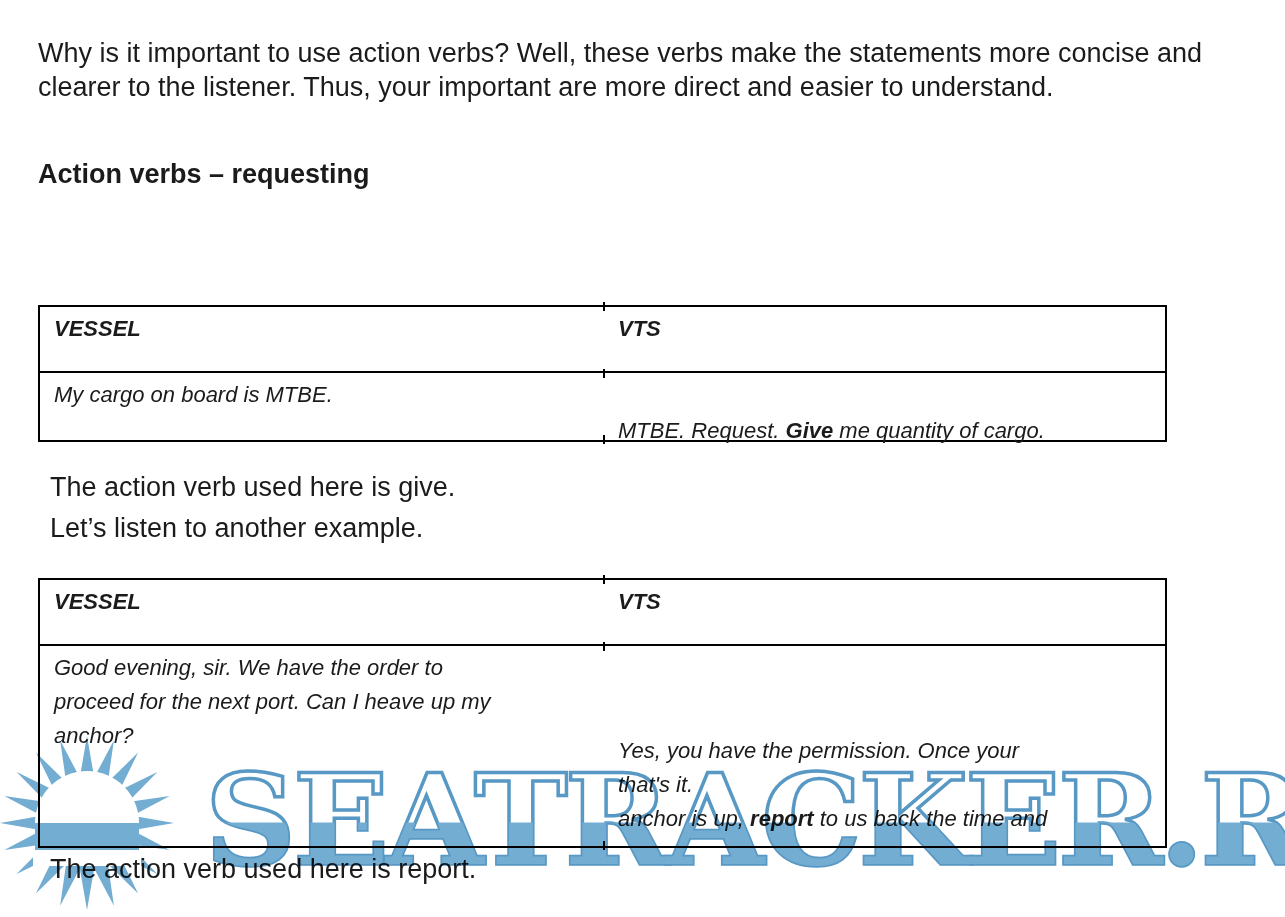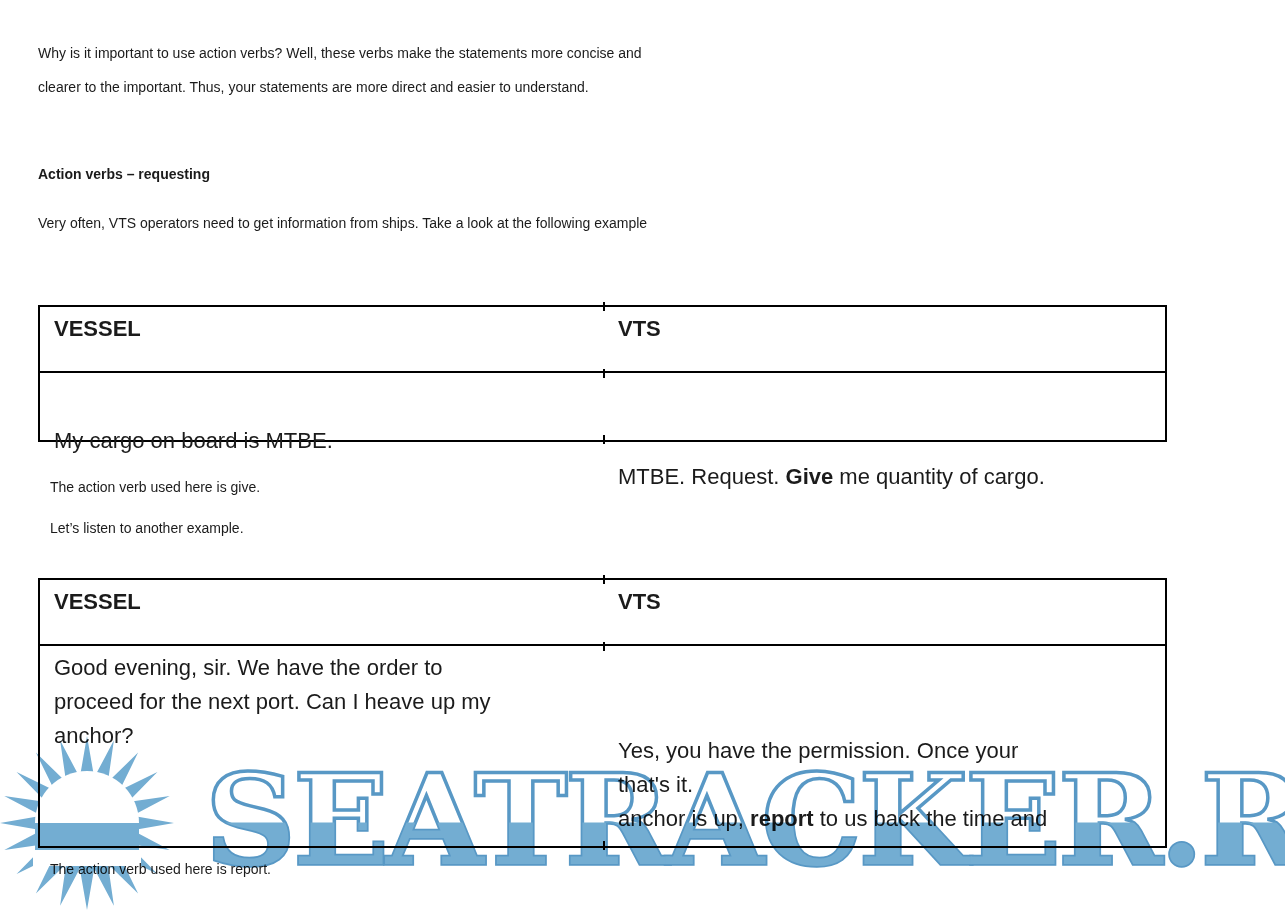--- a/index.html
+++ b/index.html
@@ -12,21 +12,21 @@
     overflow: hidden;
   }
   .page {
     position: absolute; inset: 0;
     width: 1285px; height: 917px;
     overflow: hidden;
     background: #fff;
   }
   .txt {
     position: absolute;
-    font-size: 14px;
+    font-size: 27px;
     line-height: 34px;
     white-space: nowrap;
   }
   .bold { font-weight: bold; }
 
   .p1      { top: 36px;  left: 38px; }
   .heading { top: 138px; left: 38px; font-weight: bold; margin-top: 19px; }
   .p2      { top: 206px; left: 38px; }
   .note1   { top: 470px; left: 50px; }
   .listen  { top: 511px; left: 50px; }
@@ -34,23 +34,23 @@
 
   
   .vtable {
     position: absolute;
     left: 38px; width: 1129px;
     border: 2px solid #000;
     background: transparent;
   }
   .t1 { top: 305px; height: 137px; }
   .t2 { top: 578px; height: 270px; }
-  .trow { display: flex; width: 100%; }
+  .trow { display: flex; width: 100%; font-style: italic; }
   .thead-row { height: 66px; border-bottom: 2px solid #000; }
-  .t1 .tbody-row { height: 65px; margin-top: 46px; }
+  .t1 .tbody-row { height: 65px; }
   .t2 .tbody-row { height: 198px; justify-content: flex-end; }
   .cell {
     font-size: 22px; line-height: 34px;
     padding: 5px 14px 0 14px;
     white-space: nowrap;
     overflow: visible;
   }
   .cell-left  { width: 564px; flex: none; }
   .cell-right { flex: 1; }
   .thead-row .cell { font-weight: bold; }
@@ -97,27 +97,26 @@
     width: 200px; height: 200px;
   }
 </style>
 </head>
 <body>
 
 <div class="page">
 
   <div class="txt p1">
     <div>Why is it important to use action verbs? Well, these verbs make the statements more concise and</div>
-    <div>clearer to the important. Thus, your statements are more direct and easier to understand.</div>
+    <div>clearer to the listener. Thus, your important are more direct and easier to understand.</div>
   </div>
 
   <div class="txt heading">Action verbs – requesting</div>
 
   <div class="txt p2">
-    <div>Very often, VTS operators need to get information from ships. Take a look at the following example</div>
   </div>
 
   <div class="vtable t1">
     <div class="trow thead-row">
       <div class="cell cell-left">VESSEL</div>
       <div class="cell cell-right">VTS</div>
     </div>
     <div class="trow tbody-row">
       <div class="cell cell-left">My cargo on board is MTBE.</div>
       <div class="cell cell-right">

